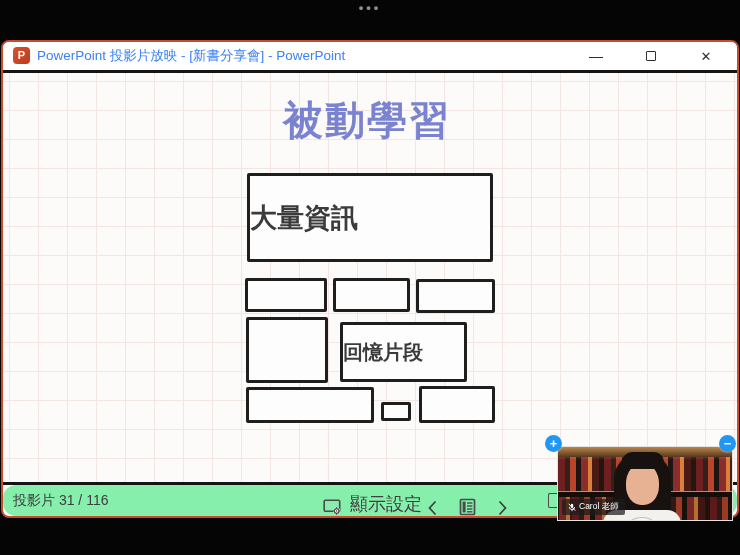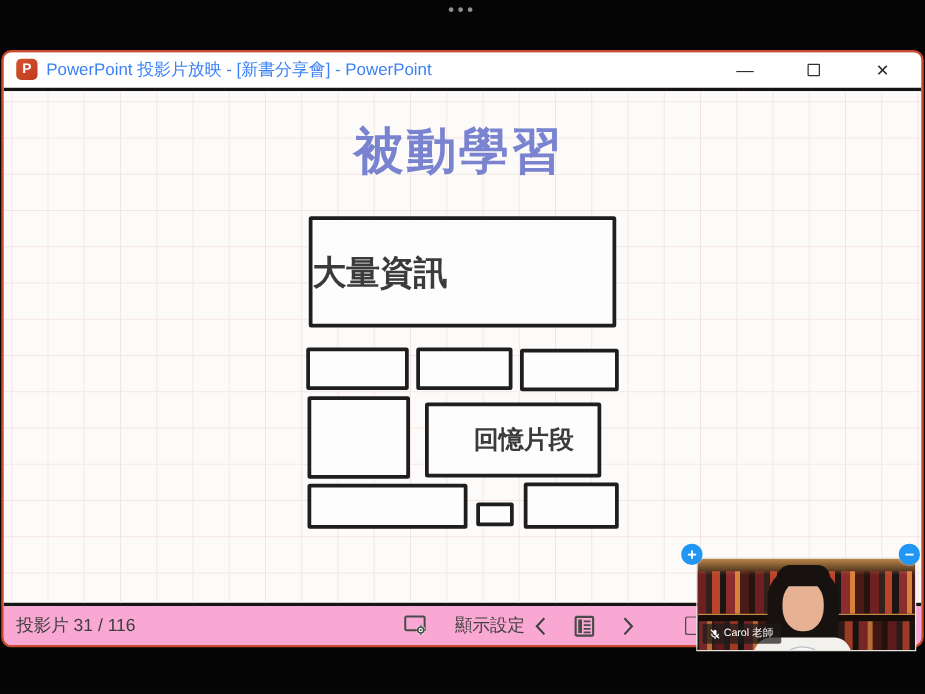--- a/index.html
+++ b/index.html
@@ -40,32 +40,32 @@
            background-size:29px 29px; background-position:6px 8px; }
   .slide-title { position:absolute; left:0; right:6px; top:20px; text-align:center;
                  font-size:40px; font-weight:800; color:#7a83cf; letter-spacing:2px; }
   .dbox { position:absolute; border:3px solid #1e1e1e; background:#fefdfd; border-radius:2px;
           display:flex; align-items:center; justify-content:flex-start; }
   .box-main   { left:244px; top:100px; width:246px; height:89px; font-size:27px; font-weight:800; color:#3b3b3b; }
   .box-r1a    { left:242px; top:205px; width:82px;  height:34px; }
   .box-r1b    { left:330px; top:205px; width:77px;  height:34px; }
   .box-r1c    { left:413px; top:206px; width:79px;  height:34px; }
   .box-tall   { left:243px; top:244px; width:82px;  height:66px; }
-  .box-memory { left:337px; top:249px; width:141px; height:60px;
-                font-size:20px; font-weight:800; color:#3b3b3b; text-align:center; line-height:1.35;padding-left:36px; }
+  .box-memory { left:337px; top:249px; width:127px; height:60px;
+                font-size:20px; font-weight:800; color:#3b3b3b; text-align:center; line-height:1.35; }
   .box-b1     { left:243px; top:314px; width:128px; height:36px; }
   .box-b2     { left:378px; top:329px; width:30px;  height:19px; }
   .box-b3     { left:416px; top:313px; width:76px;  height:37px; }
 
   
-  .status-bar { position:relative; flex:0 0 31px; background:#f9a8d4; }
+  .status-bar { position:relative; flex:0 0 31px; background:#86efac;border-radius:13px; }
   .slide-counter { position:absolute; left:10px; top:0; height:31px; line-height:31px;
                    font-size:14px; color:#3d3d3d; }
-  .sb-item { position:absolute; top:0; height:31px; display:flex; align-items:center; gap:21px;
-             color:#404040; font-size:14px; }
+  .sb-item { position:absolute; top:0; height:31px; display:flex; align-items:flex-end; gap:7px;
+             color:#404040; font-size:18px; }
   .sb-display { left:320px; }
   .sb-prev { left:424px; } .sb-notes { left:456px; } .sb-next { left:494px; }
   .sb-pen-partial { position:absolute; left:545px; top:8px; width:9px; height:15px;
                     border:1.6px solid #4a4a4a; border-right:none; border-radius:2px 0 0 2px; }
 
   
   .webcam { position:absolute; left:557px; top:446px; width:176px; height:75px; z-index:10;
             background:linear-gradient(180deg,#3a2316,#221409); border:1px solid #e6e3df;
             overflow:hidden; }
   .glow { position:absolute; left:0; top:0; width:100%; height:13px;

